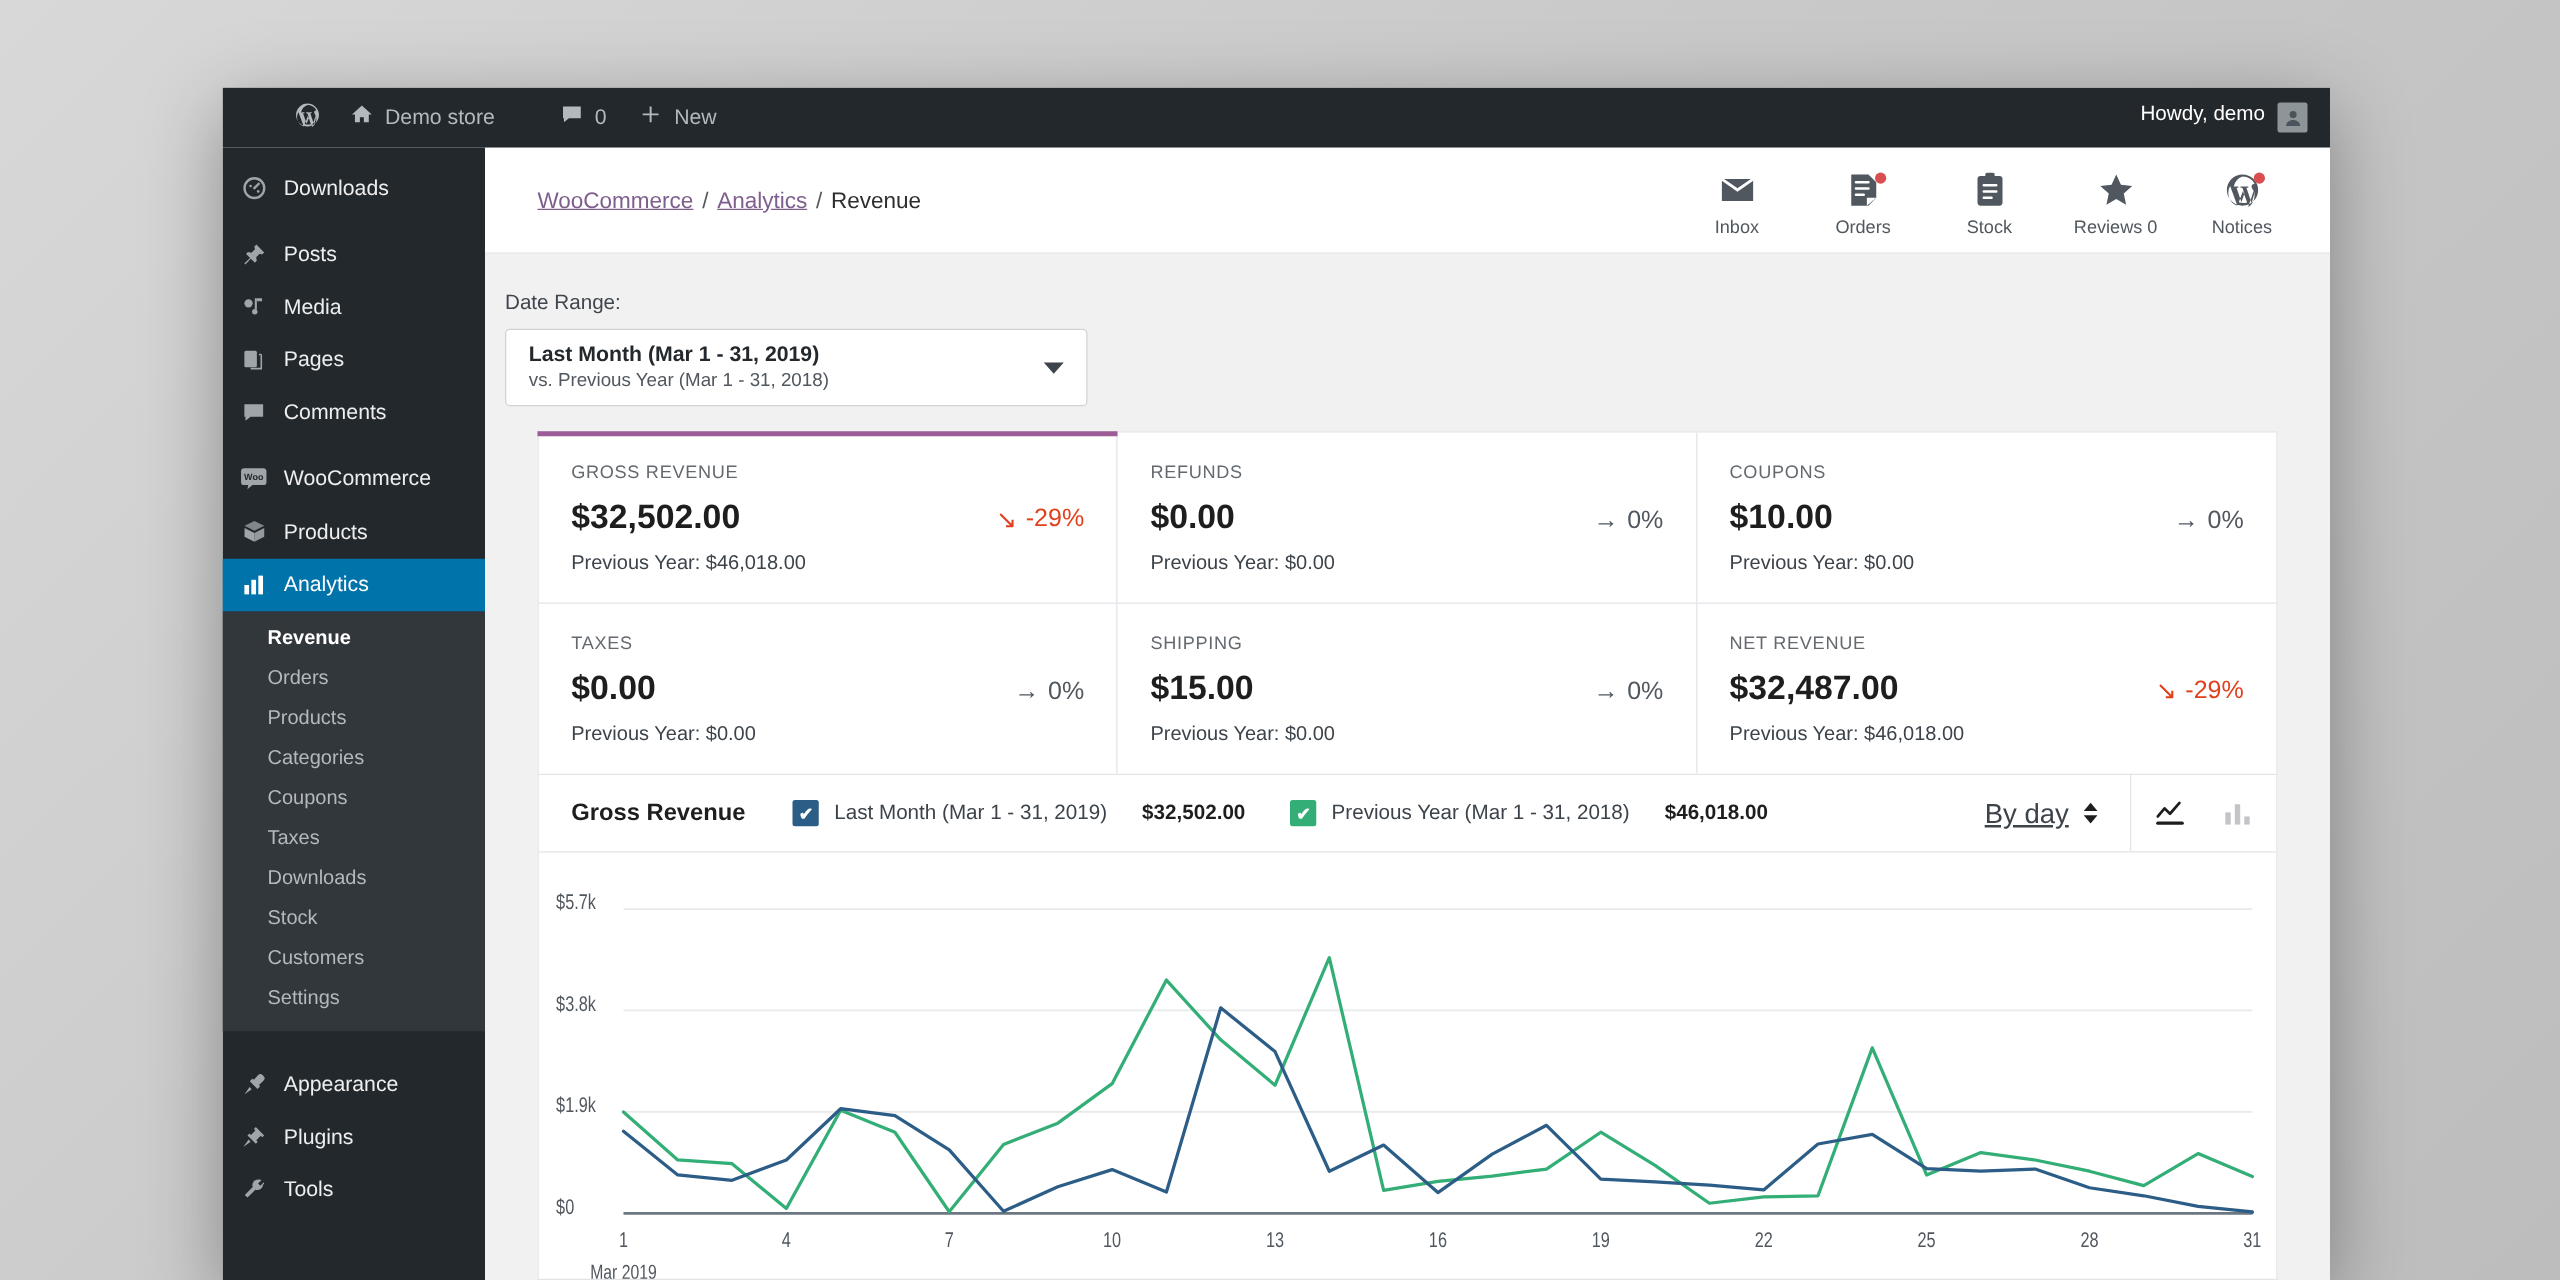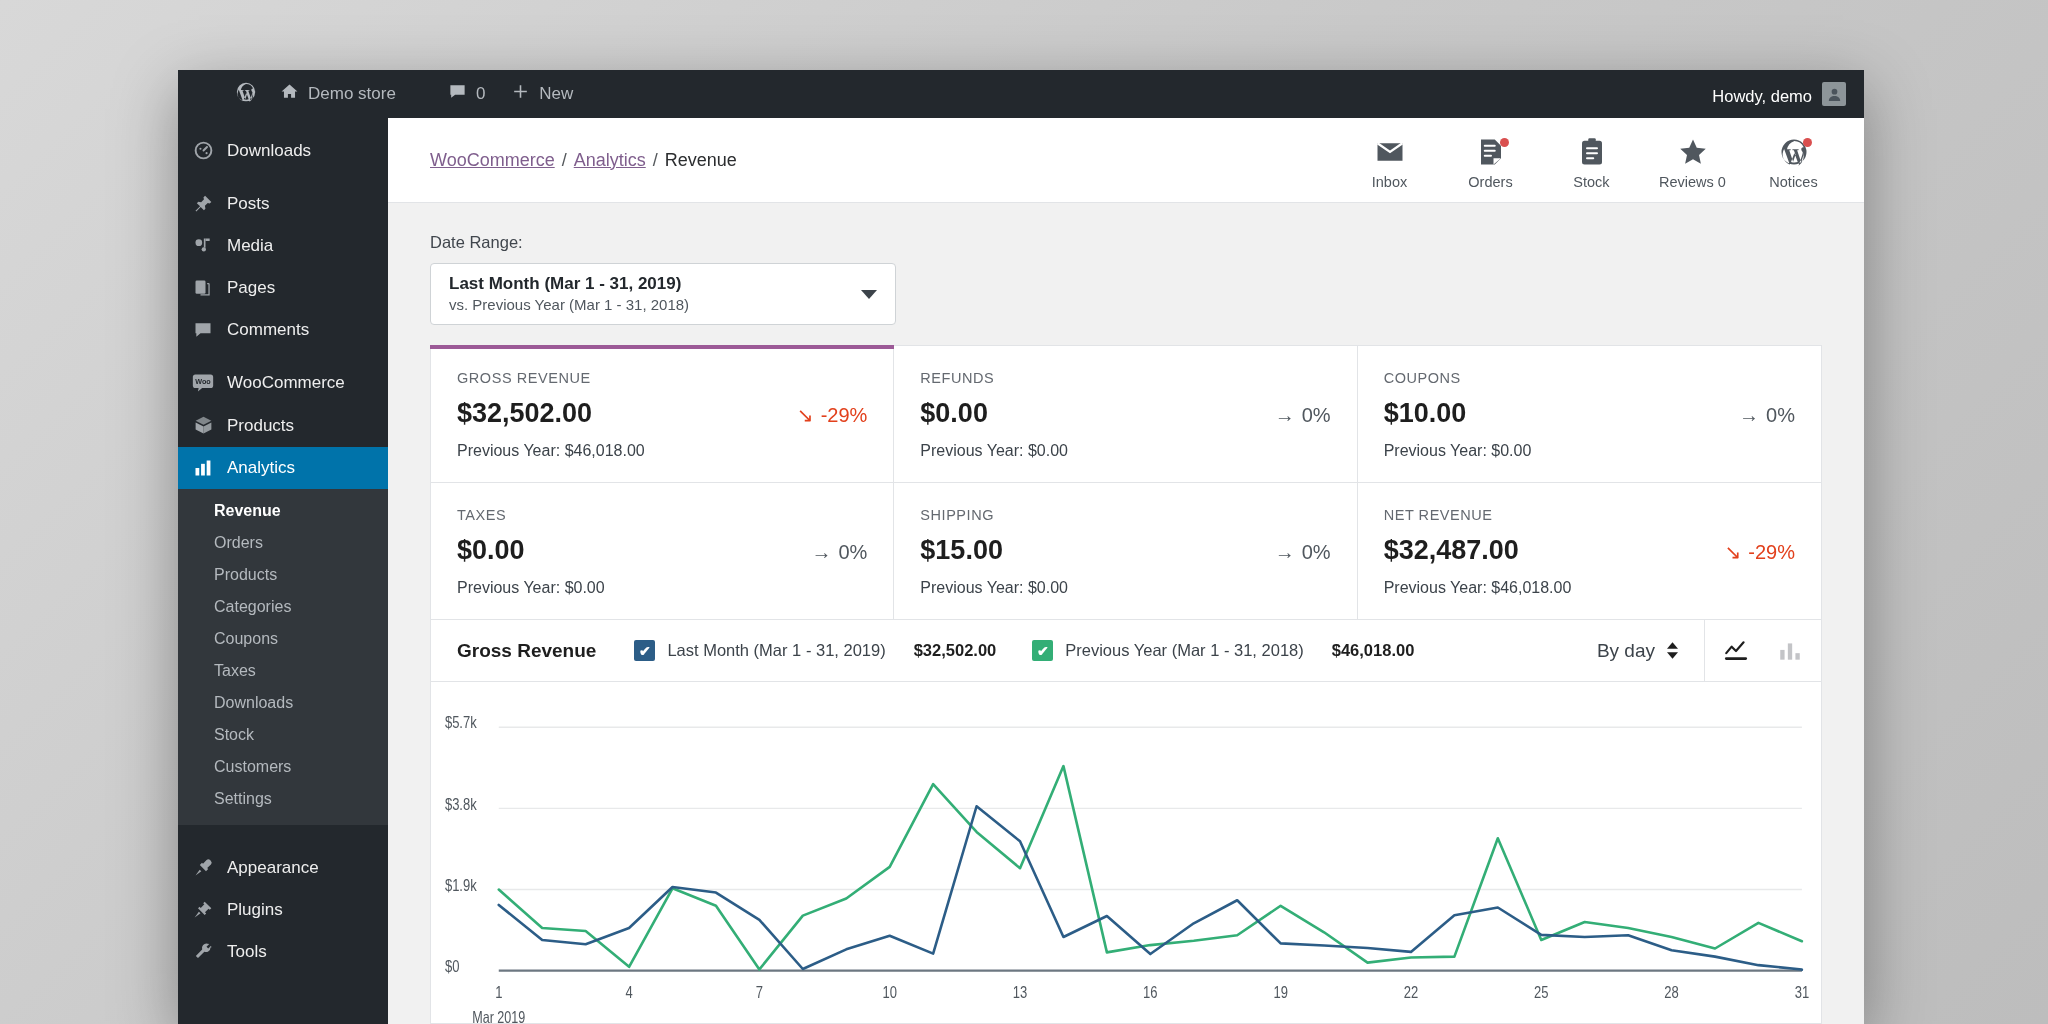--- a/index.html
+++ b/index.html
@@ -23,21 +23,21 @@
   }
 
   
   #adminbar {
     height: 48px; background: #23282d; flex: none;
     display: flex; align-items: center; color: #b4b9be;
     font-size: 17px; position: relative; z-index: 40; padding-left: 40px;
   }
   .ab-item { display: flex; align-items: center; gap: 9px; padding: 0 13px; height: 48px; color:#b4b9be; }
   .ab-item.wp-logo { padding-left: 17px; padding-right: 10px; }
-  .ab-right { margin-left: auto; display: flex; align-items: flex-end; padding-right: 18px; gap: 10px; }
+  .ab-right { margin-left: auto; display: flex; align-items: flex-start; padding-right: 18px; gap: 10px; }
   .ab-avatar {
     width: 24px; height: 24px; background: #8d9599; border-radius: 2px;
     display:flex;align-items:center;justify-content:center;
   }
 
   
   #wp-body { flex: 1; display: flex; min-height: 0; }
 
   
   #adminmenu {
@@ -82,21 +82,21 @@
     width: 93px; display: flex; flex-direction: column; align-items: center;
     gap: 7px; font-size: 14.5px; color: #50575e; padding-top: 6px; position: relative;
   }
   .hdr-ico { position: relative; height: 30px; display:flex;align-items:center;justify-content:center; }
   .badge-dot {
     position: absolute; width: 9px; height: 9px; border-radius: 50%;
     background: #d94f4f; top: 1px; right: -3px;
   }
 
   
-  #daterange-wrap { padding: 30px 0 0 42px; flex: none; }
+  #daterange-wrap { padding: 30px 0 0 16px; flex: none; }
   #daterange-label { font-size: 16.5px; color: #40464d; margin-bottom: 11px; }
   #daterange-select {
     width: 466px; height: 62px; background: #fff;
     border: 1px solid #cfd3d6; border-radius: 4px;
     display: flex; align-items: center; padding: 0 18px;
     position: relative;
   }
   .dr-primary { font-size: 17px; font-weight: bold; color: #23282d; line-height: 1.25; }
   .dr-secondary { font-size: 15px; color: #50575e; line-height: 1.3; margin-top:1px;}
   .caret-down {
@@ -143,21 +143,21 @@
   .lg-check {
     width: 21px; height: 21px; border-radius: 2px;
     display: flex; align-items: center; justify-content: center;
     color: #fff; font-size: 14px; font-weight: bold;
   }
   .lg-label { font-size: 16.5px; color: #3c434a; }
   .lg-total { font-size: 16.5px; font-weight: bold; color: #1e1e1e; margin-left: 16px; }
   #chart-controls { margin-left: auto; display: flex; align-items: center; height: 100%; }
   #interval-select {
     display: flex; align-items: center; gap: 12px;
-    font-size: 19px; color: #3c434a; padding: 0 26px;
+    font-size: 22px; color: #3c434a; padding: 0 26px; text-decoration: underline;
   }
   .stepper { display:flex; flex-direction:column; gap:3px; }
   .chart-type-btns {
     display: flex; align-items: center; height: 100%;
     border-left: 1px solid #e2e4e7; padding: 0 10px; gap: 12px;
   }
   .ct-btn { width: 42px; height: 42px; display:flex;align-items:center;justify-content:center; }
 
   
   #plot-area { flex: 1; min-height: 0; position: relative; }

